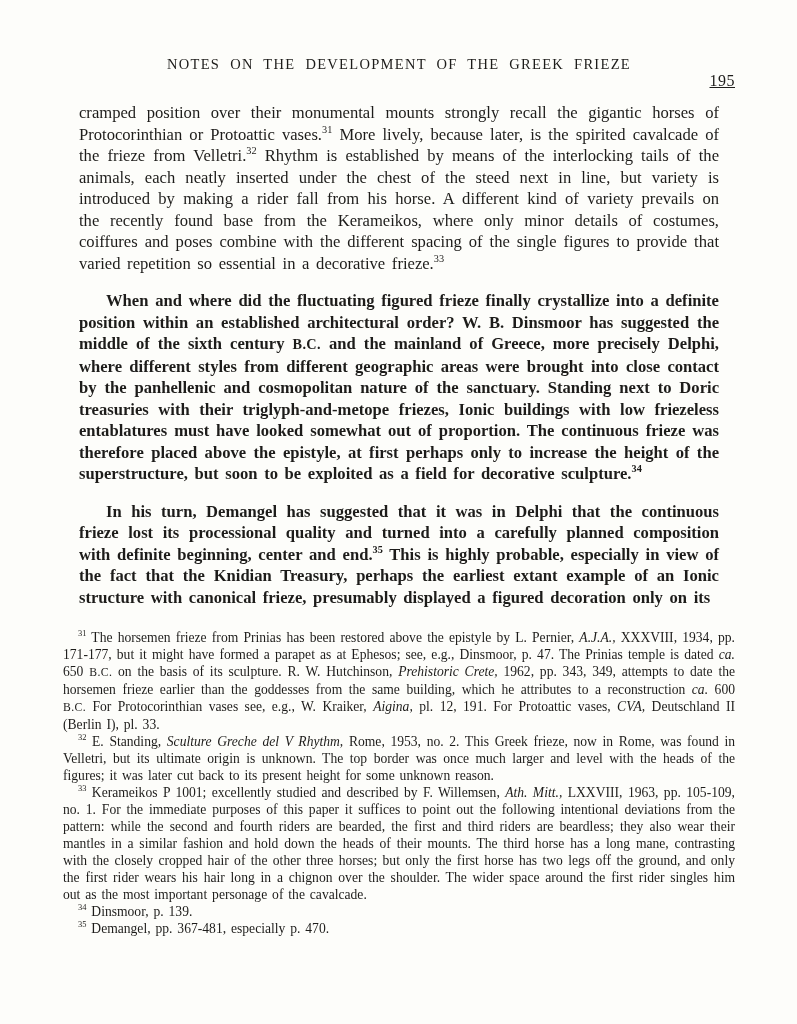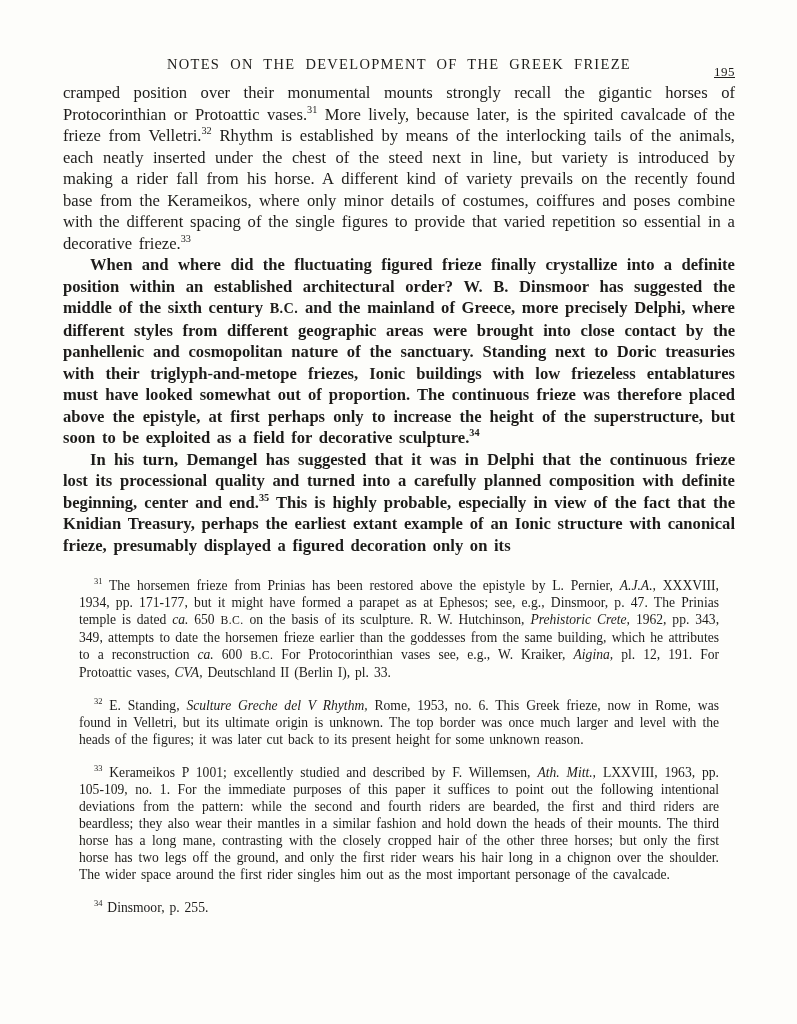--- a/index.html
+++ b/index.html
@@ -15,54 +15,54 @@
     background: #fdfdfa;
     color: #1d1c1a;
     font-family: "Liberation Serif", "DejaVu Serif", serif;
     box-sizing: border-box;
     padding: 56px 62px 0 63px;
     overflow: hidden;
   }
   .running-header {
     position: relative;
     height: 22px;
-    margin-bottom: 4px;
+    margin-bottom: 24px;
   }
   .header-title {
     display: block;
     text-align: center;
     font-size: 14.5px;
     letter-spacing: 1.3px;
     word-spacing: 5px;
     white-space: nowrap;
   }
   .page-number {
     position: absolute;
     right: 0;
-    top: 8px;
-    font-size: 13px;
+    top: 16px;
+    font-size: 16px;
     letter-spacing: 0.5px;
     text-decoration: underline;
   }
   .body-text p.body-para {
-    margin: 0;
+    margin: 16px;
     font-size: 16.6px;
     line-height: 21.5px;
     text-align: justify;
     word-spacing: 2.5px;
   }
   .body-text p.body-para.indent {
     text-indent: 27px;
     font-weight: bold;
   }
   .footnotes {
     margin-top: 21px;
   }
   .footnotes p.footnote {
-    margin: 16px;
+    margin: 0;
     font-size: 13.6px;
     line-height: 17px;
     text-align: justify;
     word-spacing: 1.5px;
     text-indent: 15px;
   }
   sup {
     font-size: 0.62em;
     line-height: 0;
     vertical-align: super;
@@ -86,17 +86,18 @@
   </div>
 
   <div class="body-text">
       <p class="body-para"><span>cramped position over their monumental mounts strongly recall the gigantic horses of Protocorinthian or Protoattic vases.</span><sup>31</sup><span> More lively, because later, is the spirited cavalcade of the frieze from Velletri.</span><sup>32</sup><span> Rhythm is established by means of the interlocking tails of the animals, each neatly inserted under the chest of the steed next in line, but variety is introduced by making a rider fall from his horse. A different kind of variety prevails on the recently found base from the Kerameikos, where only minor details of costumes, coiffures and poses combine with the different spacing of the single figures to provide that varied repetition so essential in a decorative frieze.</span><sup>33</sup></p>
       <p class="body-para indent"><span>When and where did the fluctuating figured frieze finally crystallize into a definite position within an established architectural order? W. B. Dinsmoor has suggested the middle of the sixth century </span><span class="sc">B.C.</span><span> and the mainland of Greece, more precisely Delphi, where different styles from different geographic areas were brought into close contact by the panhellenic and cosmopolitan nature of the sanctuary. Standing next to Doric treasuries with their triglyph-and-metope friezes, Ionic buildings with low friezeless entablatures must have looked somewhat out of proportion. The continuous frieze was therefore placed above the epistyle, at first perhaps only to increase the height of the superstructure, but soon to be exploited as a field for decorative sculpture.</span><sup>34</sup></p>
       <p class="body-para indent"><span>In his turn, Demangel has suggested that it was in Delphi that the continuous frieze lost its processional quality and turned into a carefully planned composition with definite beginning, center and end.</span><sup>35</sup><span> This is highly probable, especially in view of the fact that the Knidian Treasury, perhaps the earliest extant example of an Ionic structure with canonical frieze, presumably displayed a figured decoration only on its</span></p>
     </div>
 
   <div class="footnotes">
       <p class="footnote"><sup>31</sup><span> The horsemen frieze from Prinias has been restored above the epistyle by L. Pernier, </span><i>A.J.A.,</i><span> XXXVIII, 1934, pp. 171-177, but it might have formed a parapet as at Ephesos; see, e.g., Dinsmoor, p. 47. The Prinias temple is dated </span><i>ca.</i><span> 650 </span><span class="sc">B.C.</span><span> on the basis of its sculpture. R. W. Hutchinson, </span><i>Prehistoric Crete,</i><span> 1962, pp. 343, 349, attempts to date the horsemen frieze earlier than the goddesses from the same building, which he attributes to a reconstruction </span><i>ca.</i><span> 600 </span><span class="sc">B.C.</span><span> For Protocorinthian vases see, e.g., W. Kraiker, </span><i>Aigina,</i><span> pl. 12, 191. For Protoattic vases, </span><i>CVA,</i><span> Deutschland II (Berlin I), pl. 33.</span></p>
-      <p class="footnote"><sup>32</sup><span> E. Standing, </span><i>Sculture Greche del V Rhythm,</i><span> Rome, 1953, no. 6. This Greek frieze, now in Rome, was found in Velletri, but its ultimate origin is unknown. The top border was once much larger and level with the heads of the figures; it was later cut back to its present height for some unknown reason.</span></p>
+      <p class="footnote"><sup>32</sup><span> E. Standing, </span><i>Sculture Greche del V Rhythm,</i><span> Rome, 1953, no. 2. This Greek frieze, now in Rome, was found in Velletri, but its ultimate origin is unknown. The top border was once much larger and level with the heads of the figures; it was later cut back to its present height for some unknown reason.</span></p>
       <p class="footnote"><sup>33</sup><span> Kerameikos P 1001; excellently studied and described by F. Willemsen, </span><i>Ath. Mitt.,</i><span> LXXVIII, 1963, pp. 105-109, no. 1. For the immediate purposes of this paper it suffices to point out the following intentional deviations from the pattern: while the second and fourth riders are bearded, the first and third riders are beardless; they also wear their mantles in a similar fashion and hold down the heads of their mounts. The third horse has a long mane, contrasting with the closely cropped hair of the other three horses; but only the first horse has two legs off the ground, and only the first rider wears his hair long in a chignon over the shoulder. The wider space around the first rider singles him out as the most important personage of the cavalcade.</span></p>
-      <p class="footnote"><sup>34</sup><span> Dinsmoor, p. 255.</span></p>
+      <p class="footnote"><sup>34</sup><span> Dinsmoor, p. 139.</span></p>
+      <p class="footnote"><sup>35</sup><span> Demangel, pp. 367-481, especially p. 470.</span></p>
     </div>
 </div>
 
 </body></html>

